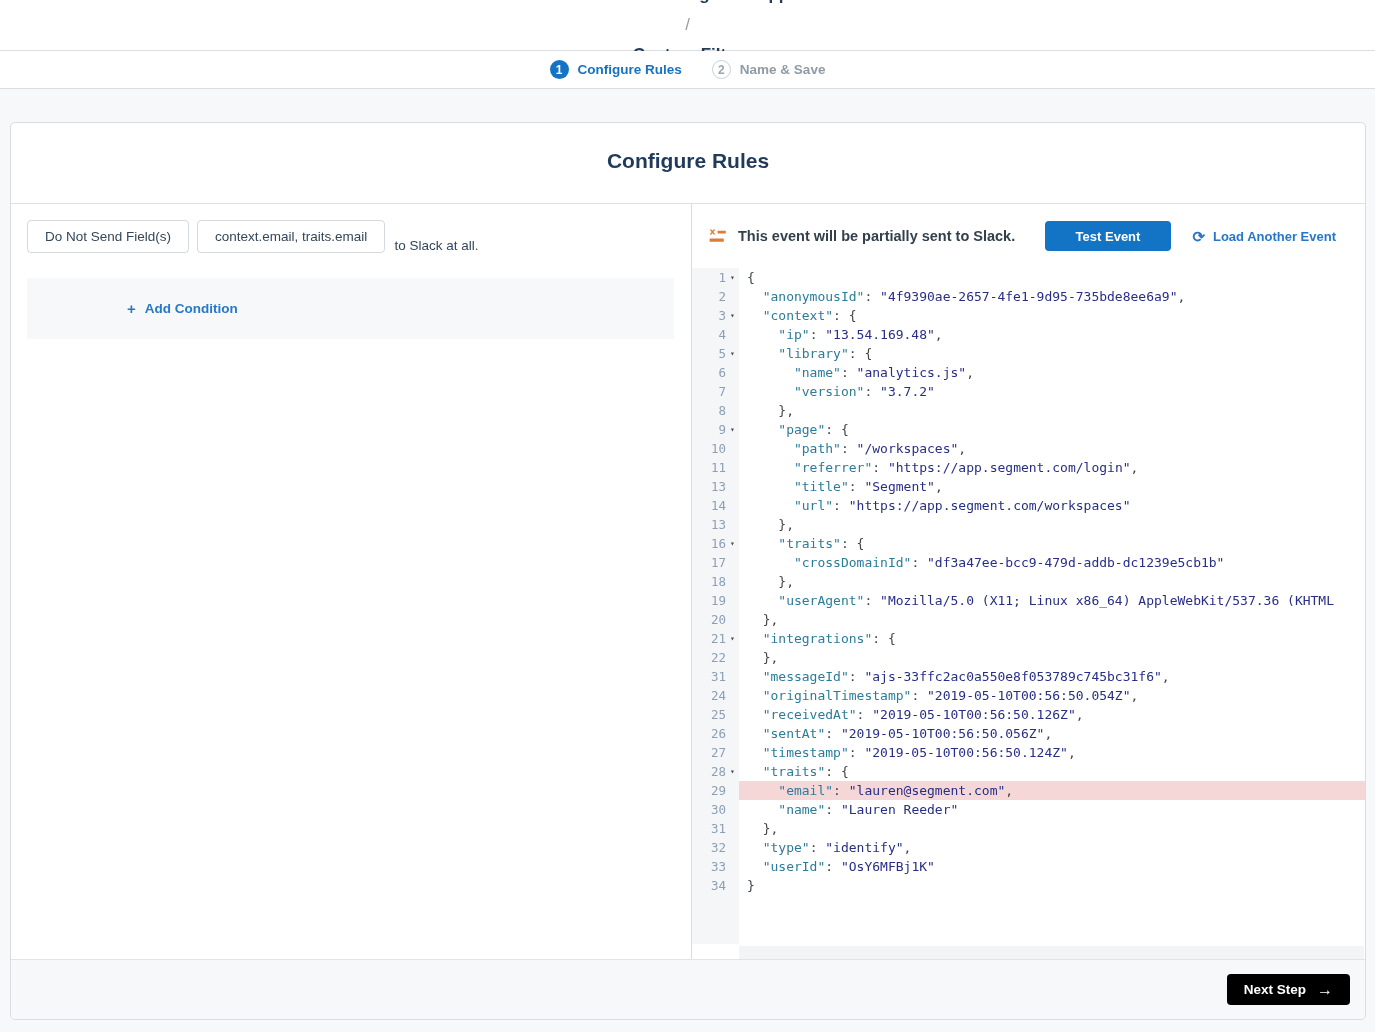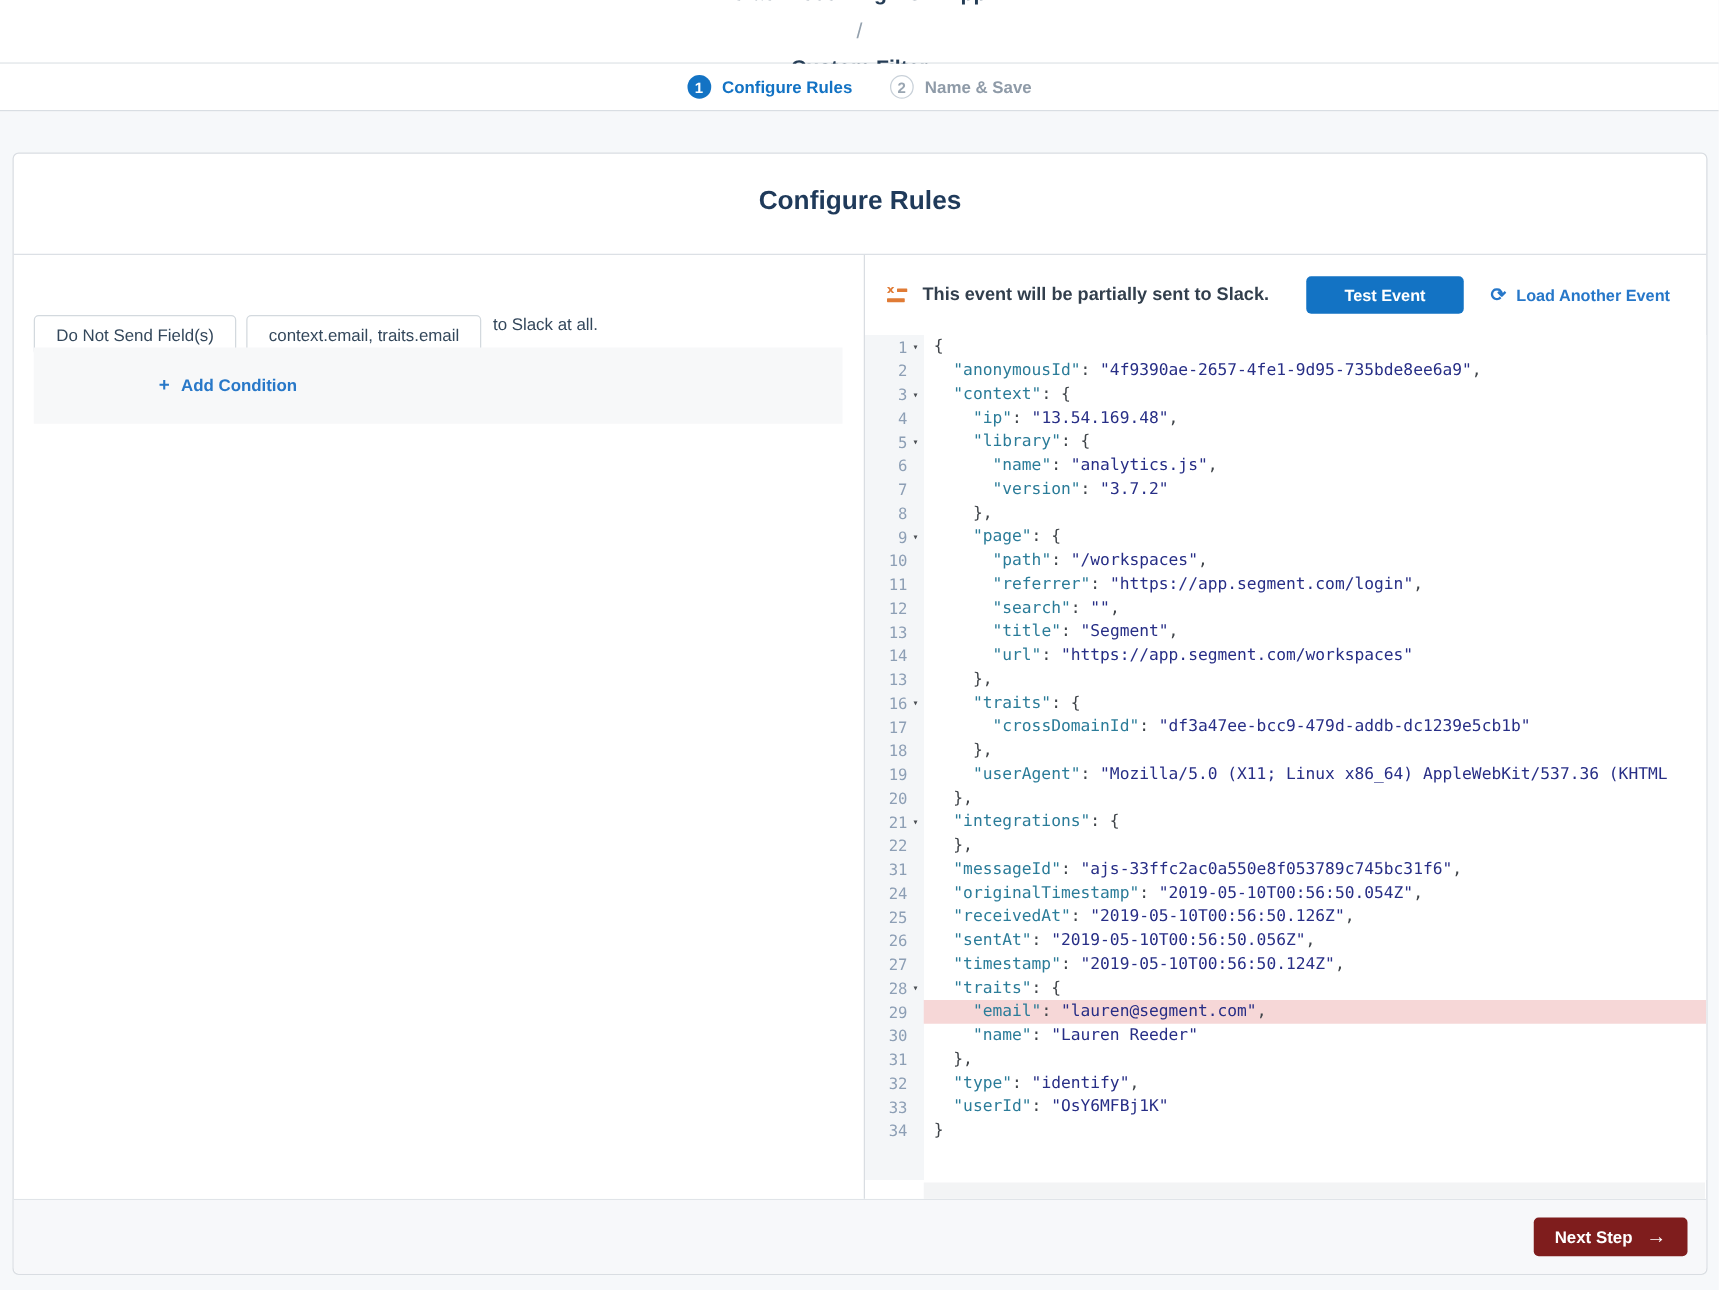--- a/index.html
+++ b/index.html
@@ -29,21 +29,21 @@
   
   .card{
     position:absolute;left:10px;top:122px;width:1356px;height:898px;background:#fff;
     border:1px solid #d9dde2;border-radius:5px;box-sizing:border-box;
   }
   .card-title{position:absolute;top:26px;left:0;right:0;text-align:center;font-size:21px;font-weight:bold;color:#1f3a5a;}
   .card-divider{position:absolute;top:80px;left:0;right:0;height:0;border-top:1px solid #dce0e5;}
   .content{position:absolute;top:81px;left:0;right:0;bottom:60px;}
   
   .left-panel{position:absolute;left:0;top:0;width:680px;height:100%;}
-  .rule-row{position:absolute;top:16px;left:16px;display:flex;align-items:flex-start;gap:8px;margin-top:32px;}
+  .rule-row{position:absolute;top:16px;left:16px;display:flex;align-items:flex-end;gap:8px;}
   .chip{
     height:31px;display:flex;align-items:center;padding:0 17px;background:#fff;
     border:1px solid #d3d9de;border-radius:4px;font-size:13.5px;color:#33475b;white-space:nowrap;
   }
   .rule-suffix{font-size:13.5px;color:#33475b;margin-left:1px;}
   .add-box{
     position:absolute;top:74px;left:16px;right:17px;height:61px;background:#f7f8f9;
     display:flex;align-items:center;
   }
   .add-link{margin-left:100px;display:flex;align-items:center;gap:9px;color:#2878c8;font-size:13.5px;font-weight:bold;cursor:pointer;}
@@ -74,21 +74,21 @@
   .tk-k{color:#2b7c99;}
   .tk-v{color:#272e86;}
   .tk-p{color:#3f4449;}
   .hscroll{position:absolute;top:742px;left:47px;right:1px;height:13px;background:#f3f4f5;}
   
   .card-footer{
     position:absolute;left:0;right:0;bottom:0;height:60px;background:#f7f8fa;border-top:1px solid #e0e4e8;
     border-radius:0 0 5px 5px;display:flex;align-items:center;justify-content:flex-end;padding-right:15px;box-sizing:border-box;
   }
   .next-btn{
-    height:31px;padding:14px 17px;background:#7f1d1d;border:none;border-radius:4px;color:#fff;
+    height:31px;padding:14px 17px;background:#000000;border:none;border-radius:4px;color:#fff;
     font-size:13.5px;font-weight:bold;font-family:"Liberation Sans",sans-serif;display:flex;align-items:center;gap:11px;cursor:pointer;margin-left:44px;
   }
   .next-arrow{font-size:16px;line-height:1;}
 </style>
 </head>
 <body>
 
 <div class="topbar">
   <div class="breadcrumb">
     <span>Slack receiving from App</span>
@@ -221,27 +221,20 @@
           </div>
           <div class="crow">
             <div class="gut">
               <span class="num">11</span>
               <span class="foldslot"></span>
             </div>
             <div class="code"><span class="tk-p">      </span><span class="tk-k">"referrer"</span><span class="tk-p">: </span><span class="tk-v">"https://app.segment.com/login"</span><span class="tk-p">,</span></div>
           </div>
           <div class="crow">
             <div class="gut">
-              <span class="num">12</span>
-              <span class="foldslot"></span>
-            </div>
-            <div class="code"><span class="tk-p">      </span><span class="tk-k">"search"</span><span class="tk-p">: </span><span class="tk-v">""</span><span class="tk-p">,</span></div>
-          </div>
-          <div class="crow">
-            <div class="gut">
               <span class="num">13</span>
               <span class="foldslot"></span>
             </div>
             <div class="code"><span class="tk-p">      </span><span class="tk-k">"title"</span><span class="tk-p">: </span><span class="tk-v">"Segment"</span><span class="tk-p">,</span></div>
           </div>
           <div class="crow">
             <div class="gut">
               <span class="num">14</span>
               <span class="foldslot"></span>
             </div>

